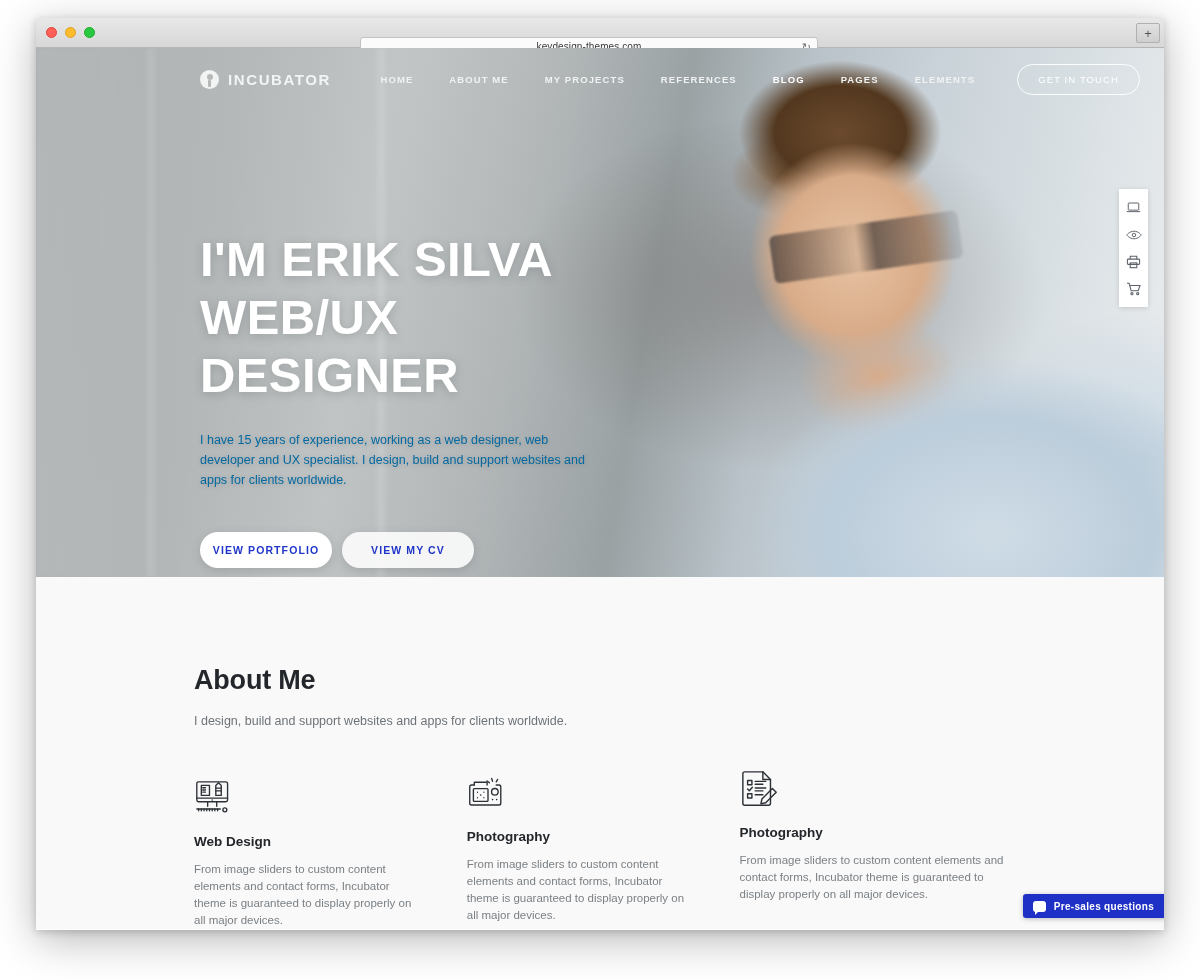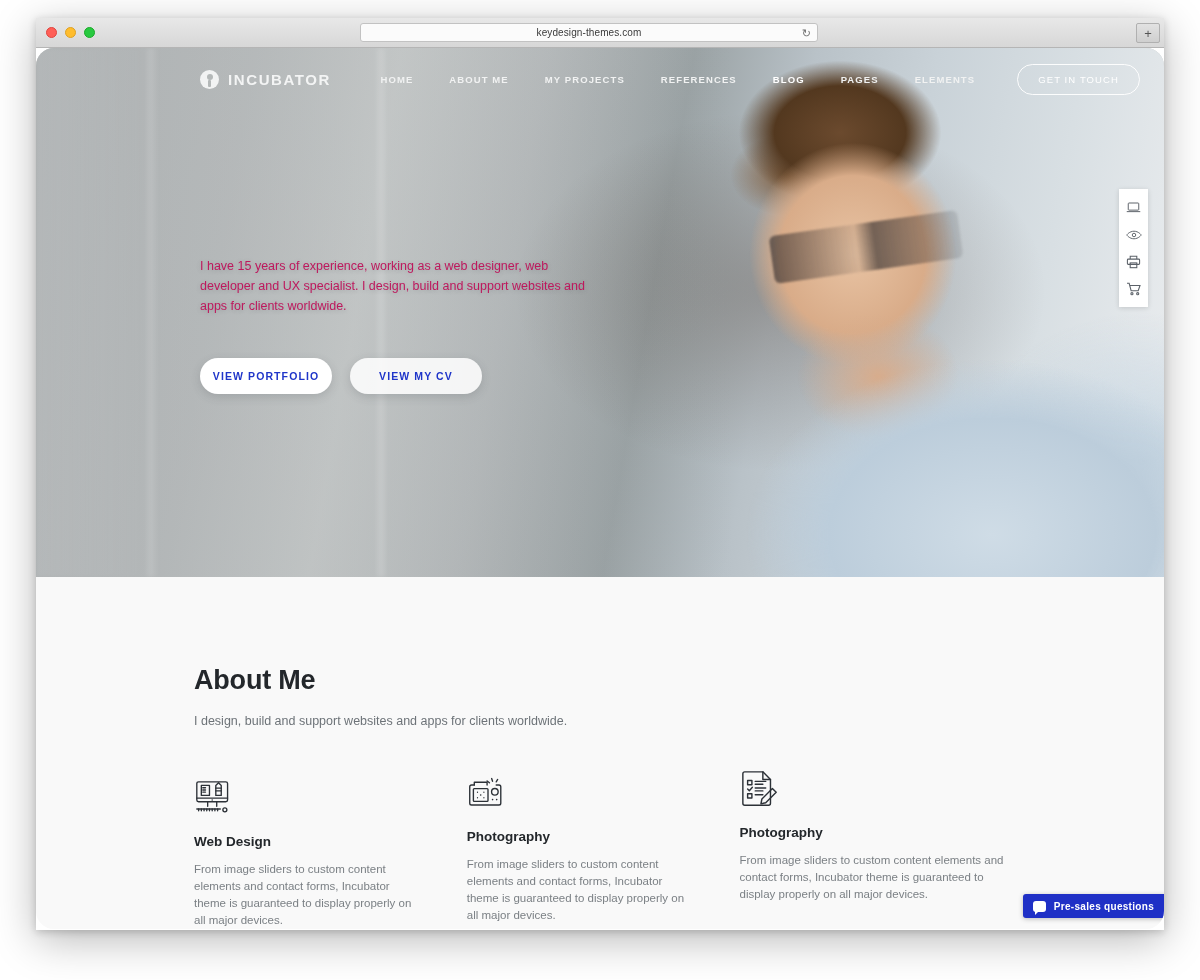--- a/index.html
+++ b/index.html
@@ -29,21 +29,21 @@
     position: absolute; left: 10px; top: 9px;
     display: flex; gap: 8px;
   }
   .light { width: 11px; height: 11px; border-radius: 50%; }
   .light.red    { background: #ff5f57; border: 1px solid #e0443e; }
   .light.yellow { background: #ffbd2e; border: 1px solid #dea123; }
   .light.green  { background: #28c940; border: 1px solid #1aab29; }
 
   #address-bar {
     position: absolute;
-    left: 324px; top: 5px;
+    left: 324px; top: 19px;
     width: 458px; height: 19px;
     background: #fbfbfb;
     border: 1px solid #c2c2c2;
     border-radius: 3px;
     display: flex; align-items: center; justify-content: center;
   }
   #address-bar .url-text {
     font-size: 10px; color: #3a3a3a; letter-spacing: 0.1px;
   }
   #reload-icon {
@@ -58,21 +58,20 @@
     display: flex; align-items: center; justify-content: center;
     font-size: 13px; color: #555; line-height: 1;
   }
 
   
   #page-viewport {
     position: relative;
     width: 1128px; height: 881px;
     background: #ffffff;
     overflow: hidden;
-    border-radius: 18px;
   }
 
   
   #hero {
     position: relative;
     height: 529px;
     overflow: hidden;
     background: #c7c9c9;
   }
   
@@ -187,28 +186,28 @@
     width: 470px; z-index: 6;
   }
   #hero-title {
     color: #ffffff;
     font-size: 49px; font-weight: bold;
     line-height: 58px; letter-spacing: 0.4px;
     text-shadow: 0 2px 10px rgba(80,85,90,0.30);
   }
   #hero-subtitle {
     margin-top: 26px;
-    color: #be185d;
+    color: #0369a1;
     font-size: 12.5px; line-height: 20px;
     width: 400px;
     text-shadow: 0 1px 4px rgba(80,85,90,0.25);
   }
   #hero-buttons {
     margin-top: 42px;
-    display: flex; gap: 18px;
+    display: flex; gap: 10px;
   }
   .hero-btn {
     border-radius: 24px;
     font-size: 10.5px; font-weight: bold; letter-spacing: 1.1px;
     color: #1f35c9;
     display: flex; align-items: center; justify-content: center;
     height: 36px;
     box-shadow: 0 3px 10px rgba(60,65,70,0.18);
   }
   .hero-btn.primary   { background: #ffffff; width: 132px; }
@@ -336,20 +335,24 @@
           <span class="nav-item">MY PROJECTS</span>
           <span class="nav-item">REFERENCES</span>
           <span class="nav-item active">BLOG</span>
           <span class="nav-item">PAGES</span>
           <span class="nav-item">ELEMENTS</span>
           <span id="get-in-touch-button">GET IN TOUCH</span>
         </nav>
       </header>
 
       <div id="hero-content">
+        <h1 id="hero-title">
+          <span>I'M ERIK SILVA</span><br>
+          <span>WEB/UX DESIGNER</span>
+        </h1>
         <p id="hero-subtitle">I have 15 years of experience, working as a web designer, web developer and UX specialist. I design, build and support websites and apps for clients worldwide.</p>
         <div id="hero-buttons">
           <span class="hero-btn primary">VIEW PORTFOLIO</span>
           <span class="hero-btn secondary">VIEW MY CV</span>
         </div>
       </div>
 
       <aside id="side-toolbar">
         <span class="toolbar-icon">
           <svg width="15" height="13" viewBox="0 0 20 16" fill="none" stroke="currentColor" stroke-width="1.3">

